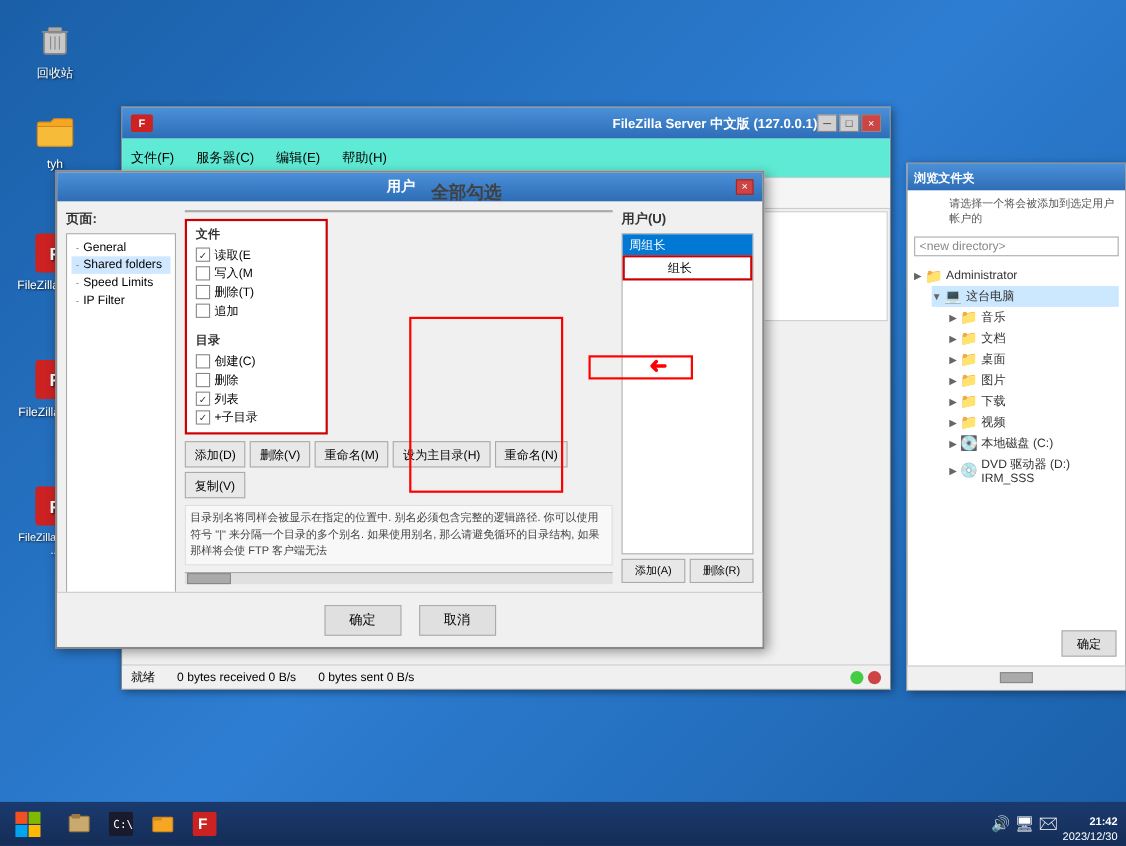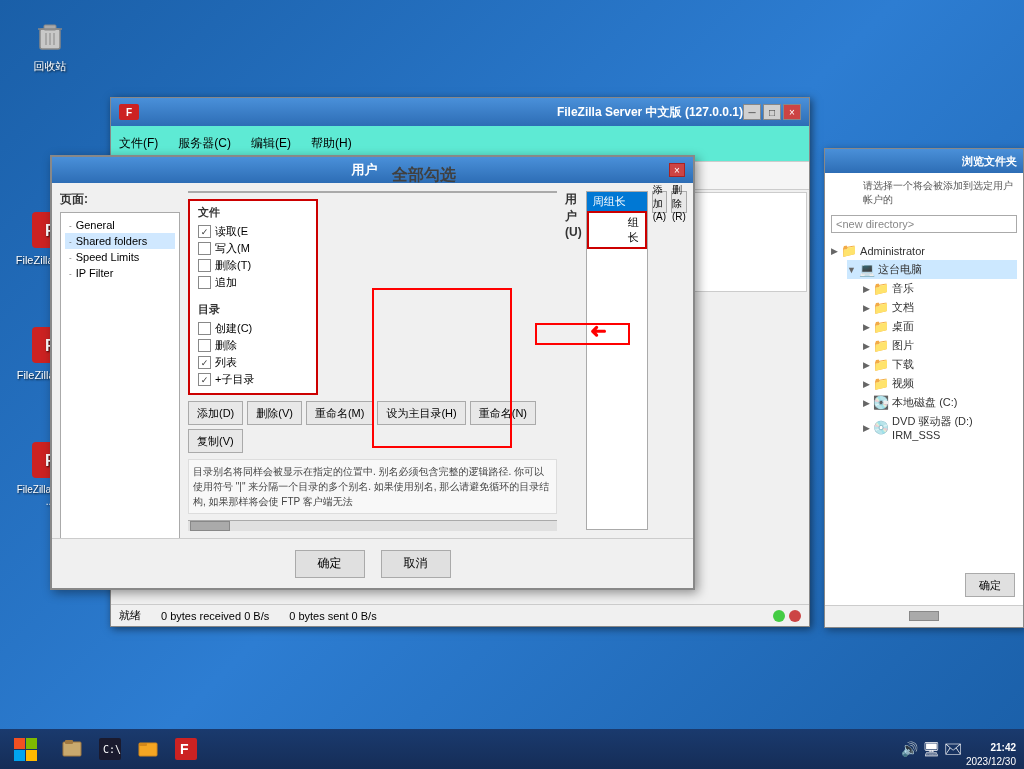--- a/index.html
+++ b/index.html
@@ -216,21 +216,21 @@
       cursor: pointer;
     }
     .dialog-content {
       display: flex;
       height: calc(100% - 26px - 50px);
       padding: 8px;
       gap: 8px;
     }
     
     .nav-panel {
-      width: 120px;
+      width: 100px;
       flex-shrink: 0;
     }
     .nav-label {
       font-size: 12px;
       color: #333;
       margin-bottom: 4px;
       font-weight: bold;
     }
     .nav-tree {
       border: 1px solid #aaa;
@@ -323,20 +323,21 @@
       left: 80px;
       color: #ff0000;
       font-size: 18px;
       font-weight: bold;
     }
     
     .right-panel {
       width: 120px;
       flex-shrink: 0;
       display: flex;
+      flex-direction: column;
       gap: 4px;
     }
     .users-label {
       font-size: 12px;
       font-weight: bold;
       color: #333;
     }
     .users-list {
       border: 1px solid #aaa;
       background: white;
@@ -432,21 +433,20 @@
     }
     .browser-titlebar {
       background: linear-gradient(to bottom, #4a90d9, #2d6db5);
       color: white;
       padding: 3px 6px;
       height: 24px;
       display: flex;
       align-items: center;
       font-size: 11px;
       font-weight: bold;
-      justify-content: flex-end;
     }
     .browser-content {
       padding: 6px;
       font-size: 11px;
       color: #333;
     }
     .browser-desc {
       font-size: 10px;
       color: #555;
       margin-bottom: 8px;
@@ -569,20 +569,29 @@
         <rect x="12" y="8" width="12" height="5" rx="1" fill="#aaa" stroke="#888" stroke-width="1"></rect>
         <line x1="6" y1="12" x2="30" y2="12" stroke="#888" stroke-width="1.5"></line>
         <line x1="14" y1="16" x2="14" y2="28" stroke="#888" stroke-width="1"></line>
         <line x1="18" y1="16" x2="18" y2="28" stroke="#888" stroke-width="1"></line>
         <line x1="22" y1="16" x2="22" y2="28" stroke="#888" stroke-width="1"></line>
       </svg>
     </div>
     <span>回收站</span>
   </div>
 
+  <div class="desktop-icon tyh-icon">
+    <div class="icon-img">
+      <svg width="36" height="30" viewBox="0 0 36 30">
+        <path d="M2 8 Q2 6 4 6 L14 6 L17 3 L32 3 Q34 3 34 5 L34 26 Q34 28 32 28 L4 28 Q2 28 2 26 Z" fill="#f5a623" stroke="#d4881a" stroke-width="1"></path>
+        <path d="M2 10 L34 10 L34 26 Q34 28 32 28 L4 28 Q2 28 2 26 Z" fill="#f7bb3a" stroke="#d4881a" stroke-width="1"></path>
+      </svg>
+    </div>
+    <span>tyh</span>
+  </div>
 
   <div class="desktop-icon fz1-icon">
     <div class="icon-img">
       <svg width="36" height="36" viewBox="0 0 36 36">
         <rect width="36" height="36" rx="4" fill="#cc2222"></rect>
         <text x="18" y="24" text-anchor="middle" fill="white" font-size="16" font-weight="bold">F</text>
       </svg>
     </div>
     <span>FileZilla_3.4...</span>
   </div>

